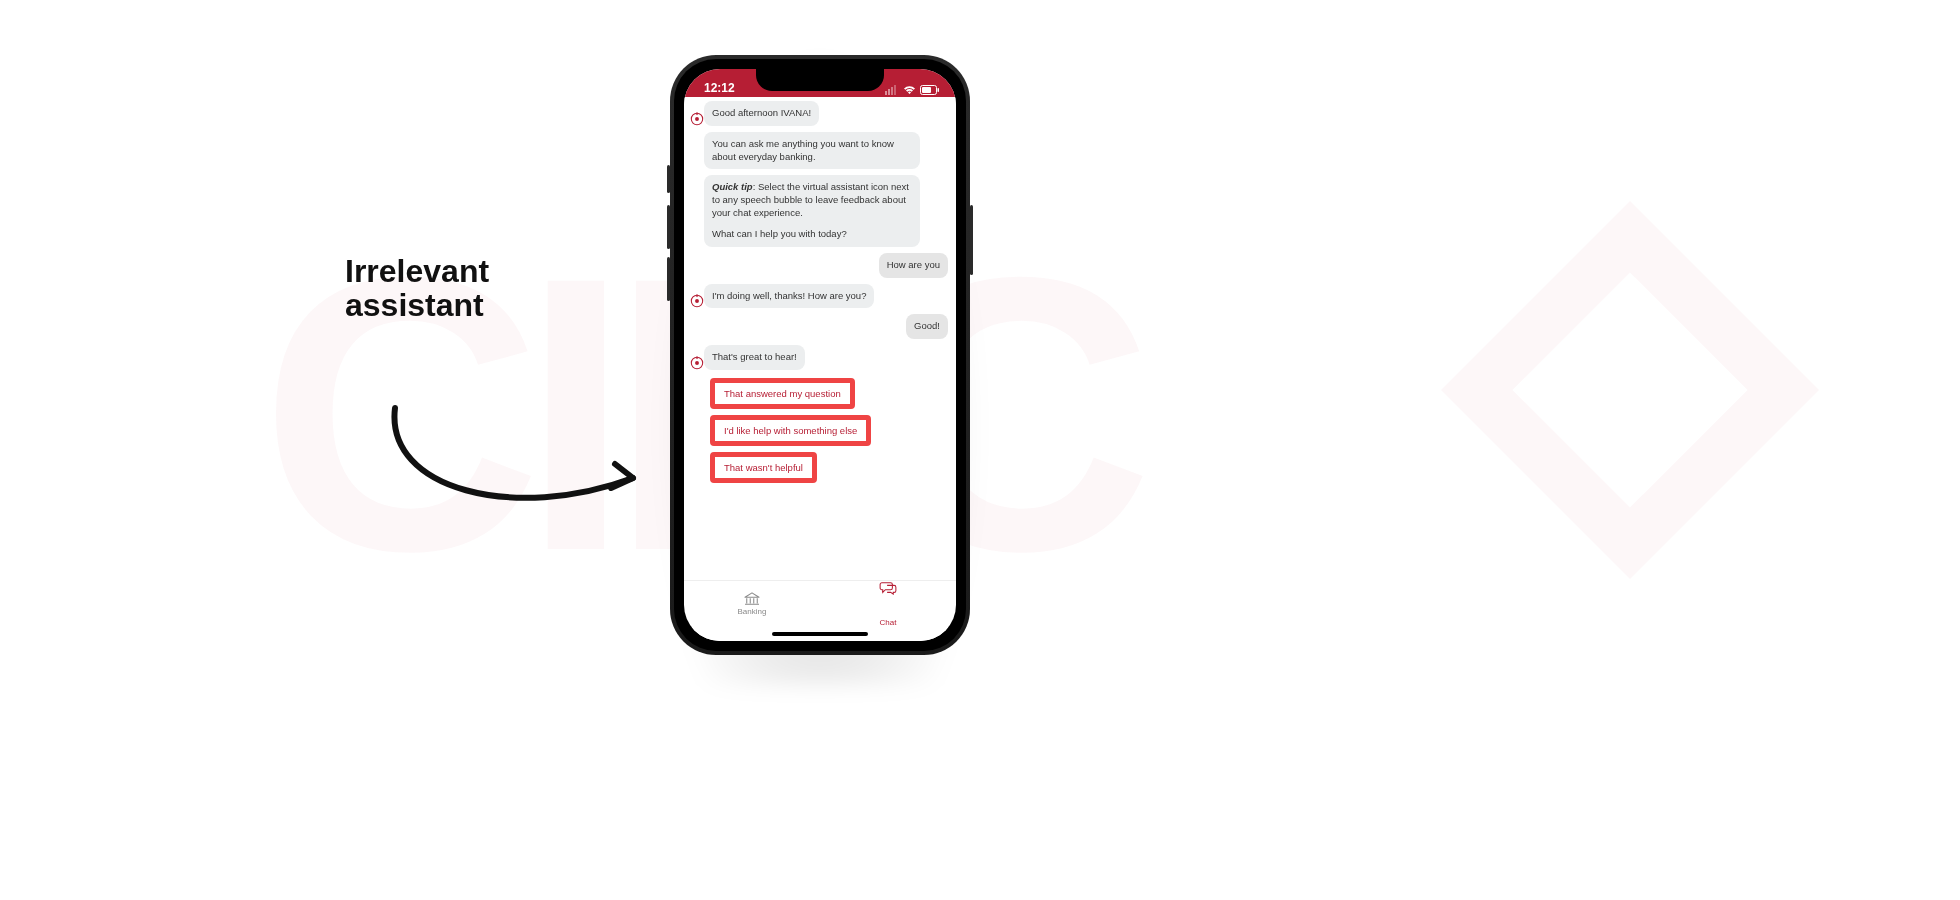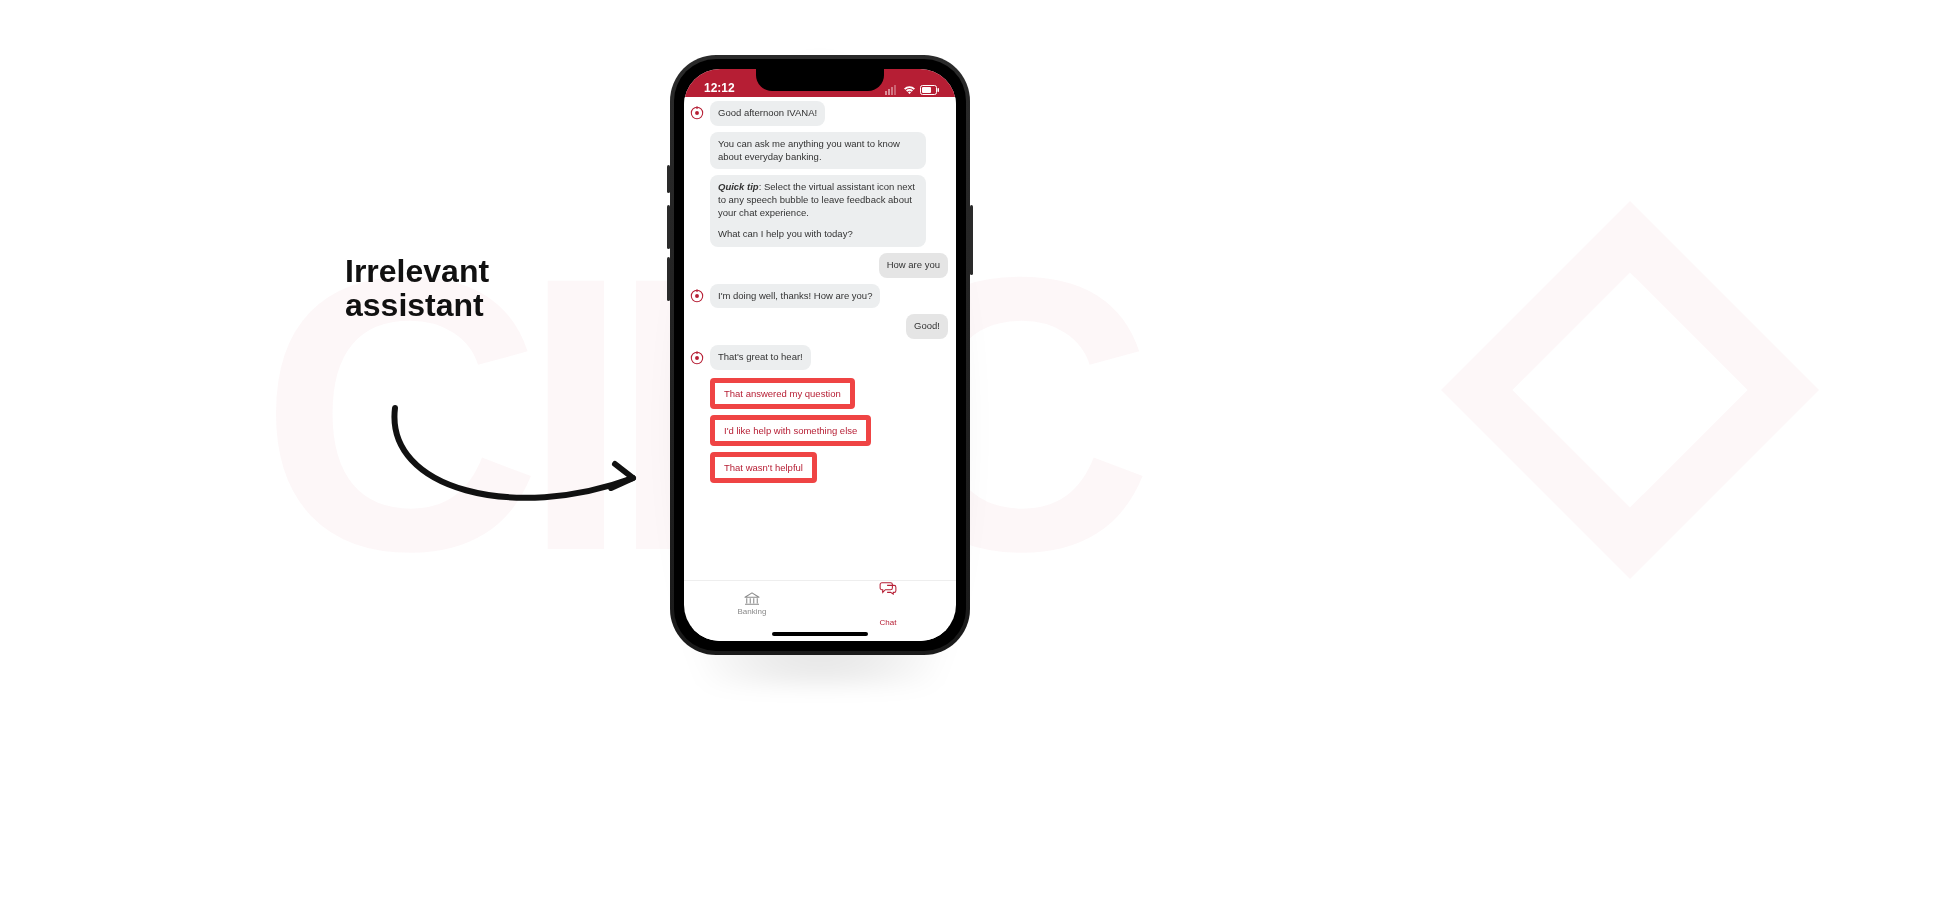--- a/index.html
+++ b/index.html
@@ -26,21 +26,21 @@
   
   .topbar{background:#b61e34;color:#fff;flex:0 0 auto;}
   .status{height:26px;display:flex;align-items:flex-end;justify-content:space-between;padding:0 16px 2px 20px;font-size:12px;font-weight:700;}
   .status-icons{display:flex;align-items:center;gap:4px;}
   .status-icons svg{display:block;}
   .appbar{height:34px;display:flex;align-items:center;justify-content:center;position:relative;}
   .appbar .close{position:absolute;left:12px;top:50%;transform:translateY(-50%);width:16px;height:16px;cursor:pointer;}
   .appbar .title{font-size:13px;font-weight:600;}
   
   .chat{flex:1 1 auto;background:#fff;overflow:hidden;padding:4px 8px 4px 6px;display:flex;flex-direction:column;gap:6px;font-size:9.5px;color:#333;}
-  .row{display:flex;align-items:center;gap:6px;}
+  .row{display:flex;align-items:flex-end;}
   .row.right{justify-content:flex-end;}
   .avatar{width:14px;height:14px;flex:0 0 14px;}
   .avatar svg{width:100%;height:100%;display:block;}
   .avatar.spacer{visibility:hidden;}
   .bubble{max-width:200px;padding:6px 8px;border-radius:8px;line-height:1.35;}
   .bubble.bot{background:#eceeef;color:#333;}
   .bubble.user{background:#e5e5e5;color:#333;}
   .quick-tip-bold{font-weight:700;font-style:italic;}
   .chips{display:flex;flex-direction:column;gap:6px;margin-left:20px;margin-top:2px;}
   .chip{align-self:flex-start;border:5px solid #ef4444;color:#b61e34;background:#fff;padding:5px 9px;border-radius:4px;font-size:9.5px;cursor:pointer;}

